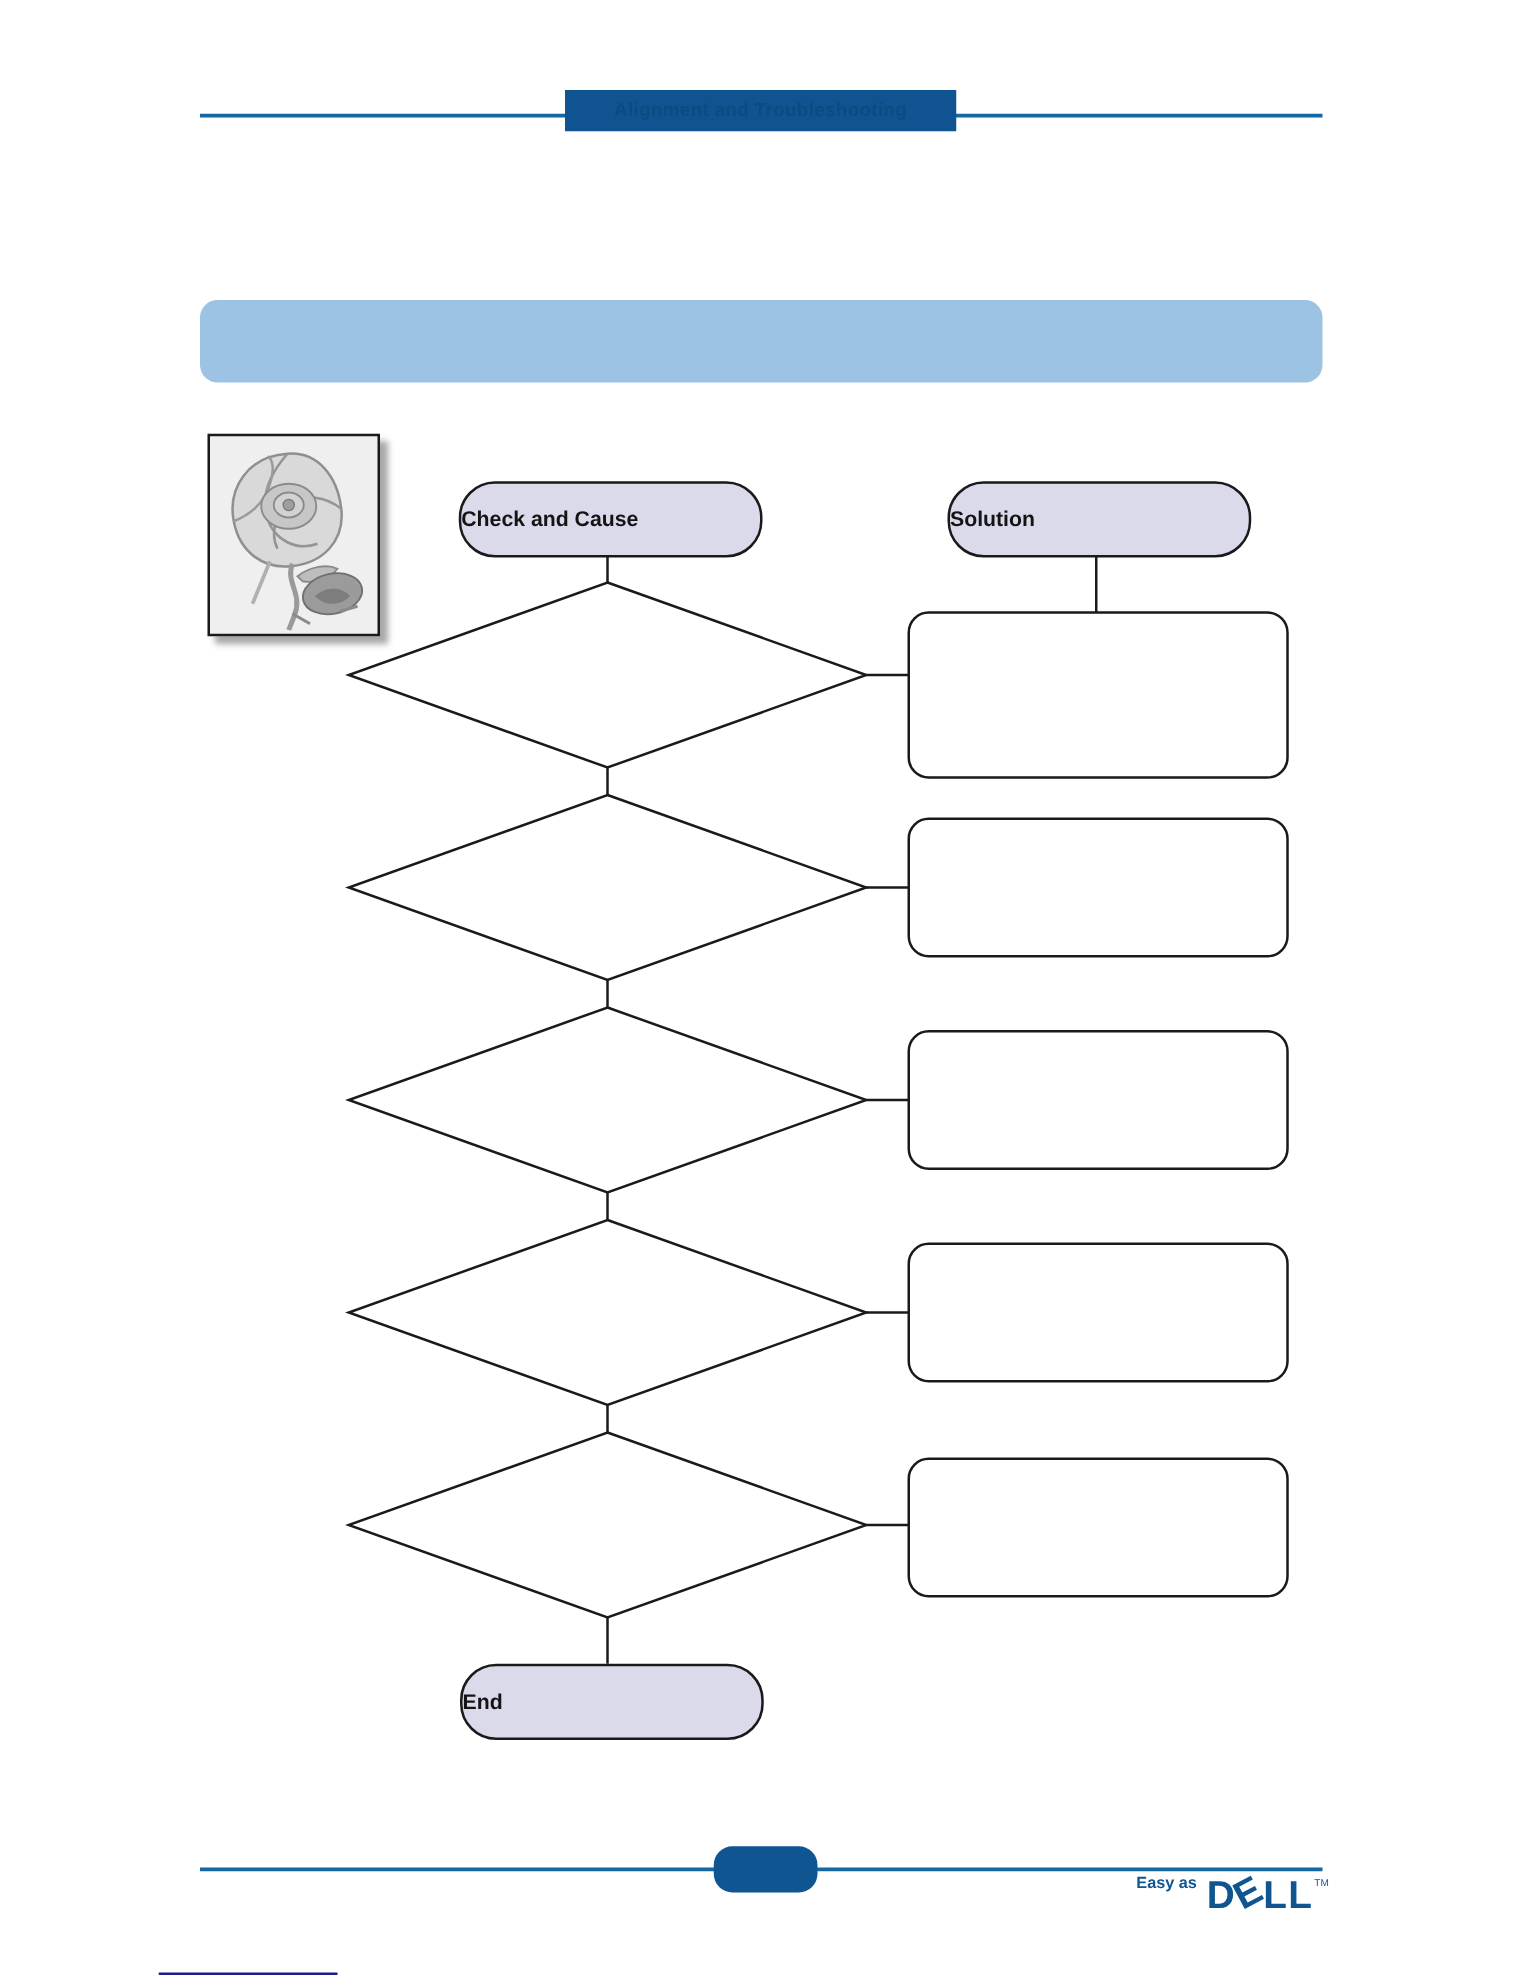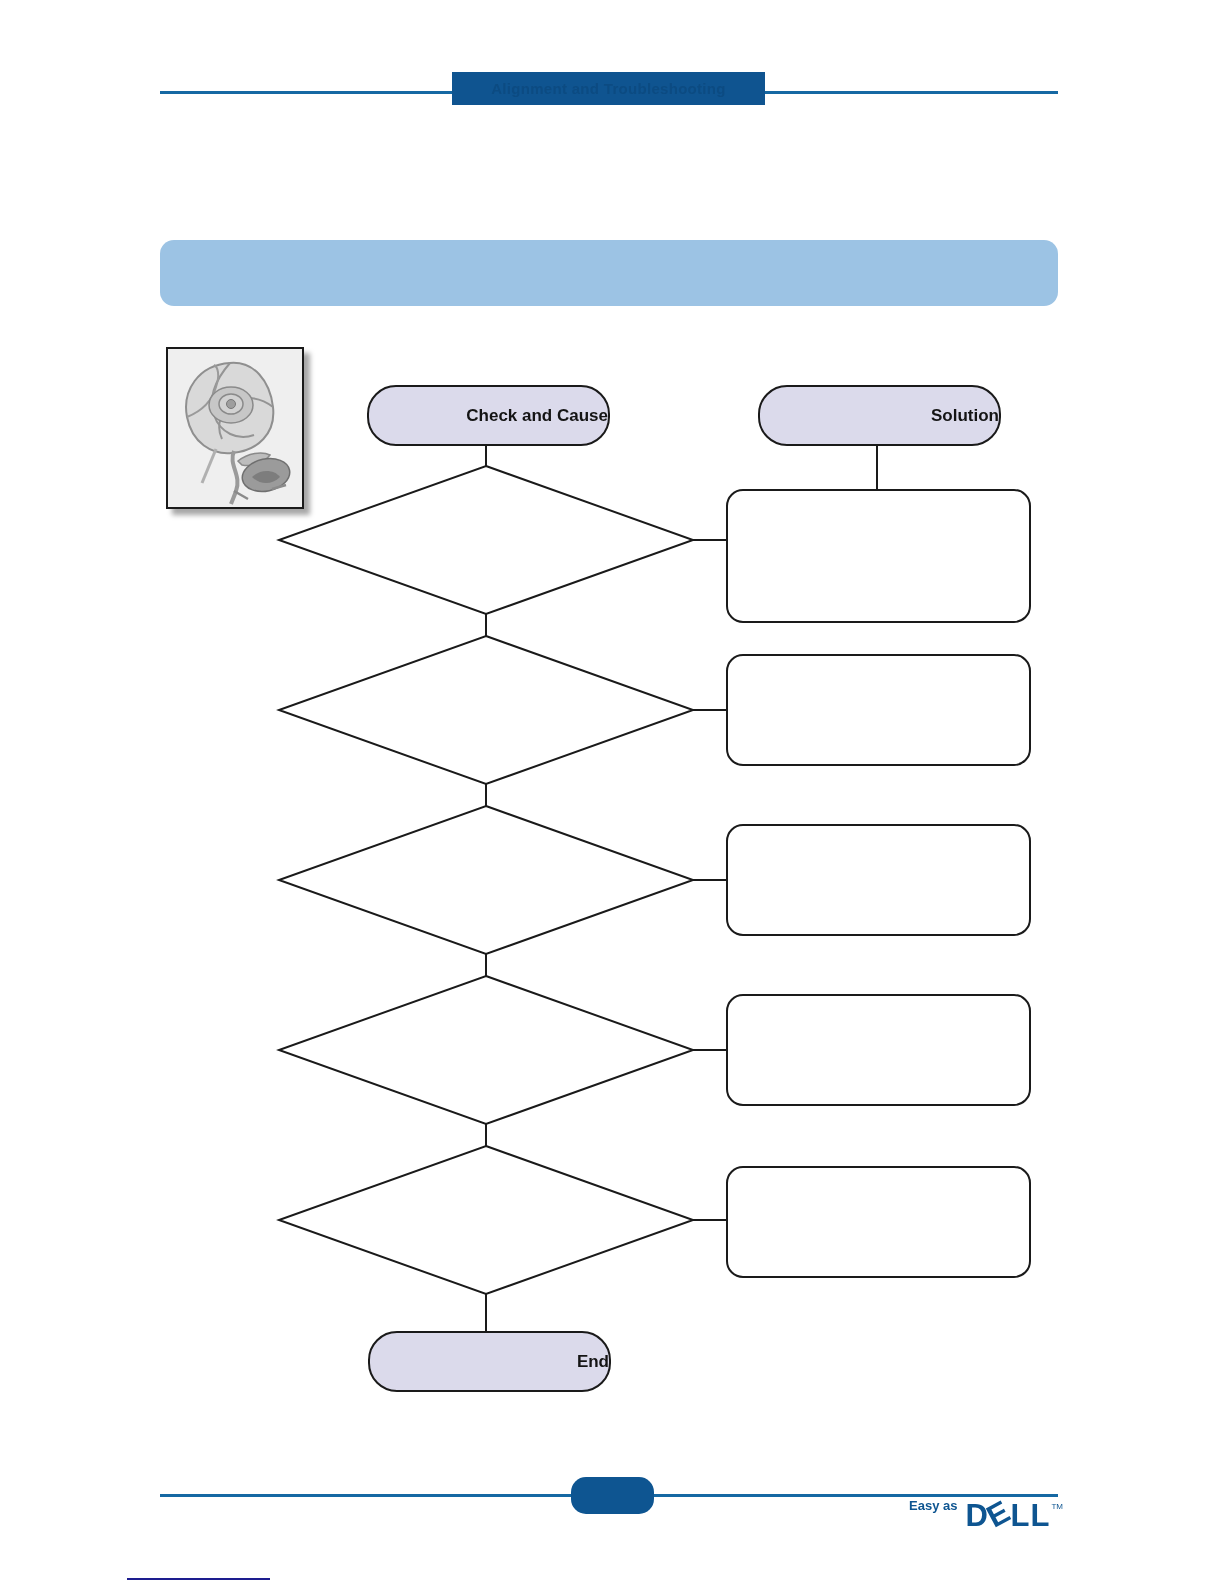--- a/index.html
+++ b/index.html
@@ -16,21 +16,21 @@
   .section-band{position:absolute;left:160px;top:240px;width:898px;height:66px;background:#9CC3E4;border-radius:14px;}
 
   
   .rose-frame{position:absolute;left:166px;top:347px;width:134px;height:158px;background:#efefef;
               border:2px solid #1a1a1a;box-shadow:6px 6px 5px rgba(0,0,0,.35);}
   .rose-frame svg{display:block;width:100%;height:100%;}
 
   
   .flow-svg{position:absolute;left:0;top:0;width:1224px;height:1584px;pointer-events:none;}
   .pill{position:absolute;background:#DBDAEB;border:2px solid #1a1a1a;border-radius:29px;
-        display:flex;align-items:center;justify-content:flex-end;
+        display:flex;align-items:center;justify-content:flex-start;
         font-weight:bold;font-size:17px;color:#141414;}
   .pill-check{left:367px;top:385px;width:239px;height:57px;}
   .pill-solution{left:758px;top:385px;width:239px;height:57px;}
   .pill-end{left:368px;top:1331px;width:239px;height:57px;}
 
   
   .footer-rule{position:absolute;left:160px;top:1494px;width:898px;height:3px;background:#1568A3;}
   .page-badge{position:absolute;left:571px;top:1477px;width:83px;height:37px;background:#0E5591;border-radius:15px;}
   .dell-logo{position:absolute;right:161px;top:1498px;display:flex;align-items:flex-end;color:#0E5591;}
   .dell-logo .tagline{font-size:13px;font-weight:bold;margin:0 8px 16px 0;}

